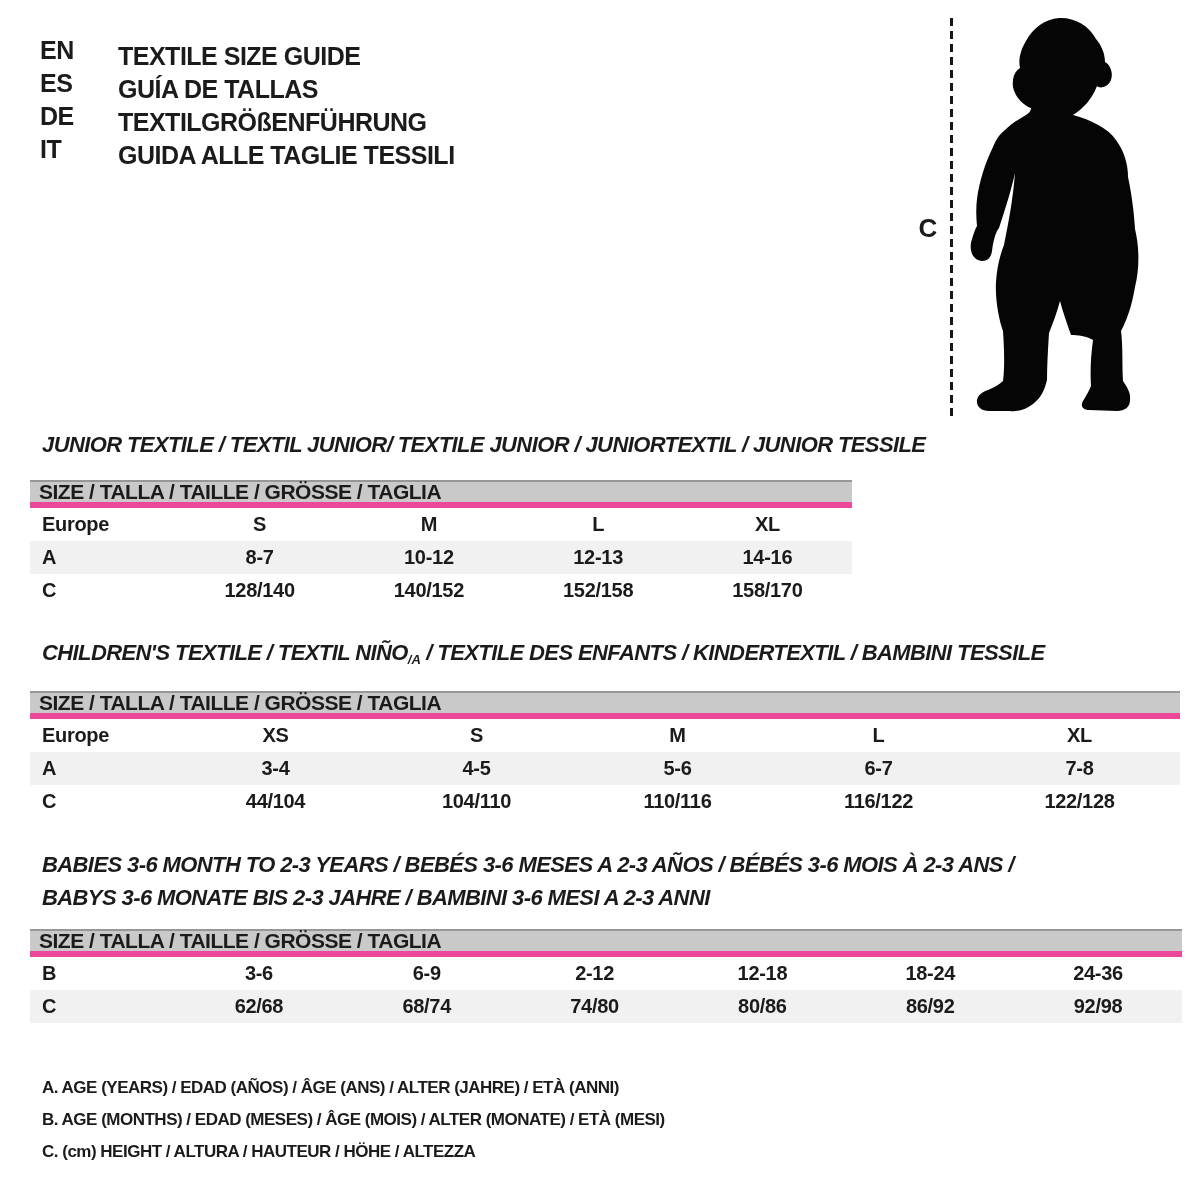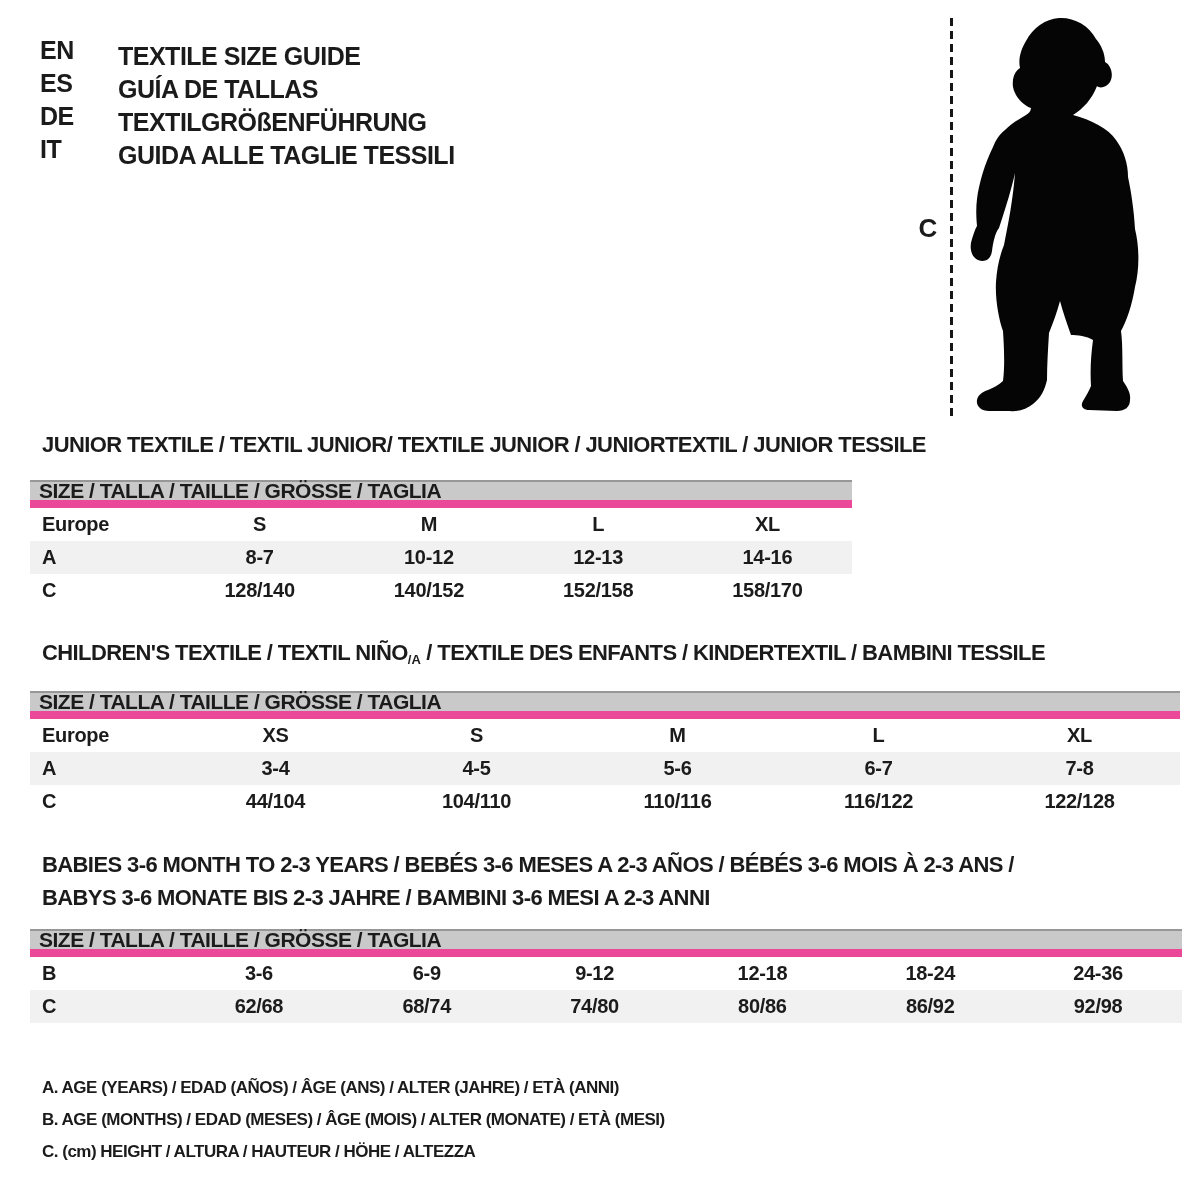--- a/index.html
+++ b/index.html
@@ -24,31 +24,31 @@
     position:absolute;left:950px;top:18px;width:3px;height:398px;
     background:repeating-linear-gradient(to bottom,#161616 0 8px,transparent 8px 13px);
   }
   .c-label{position:absolute;left:914px;top:213px;width:28px;text-align:center;font-size:26px;}
   .baby-svg{position:absolute;left:963px;top:15px;width:205px;height:412px;}
   
   .size-section{position:absolute;left:30px;}
   #sec-junior{top:432px;width:822px;}
   #sec-children{top:640px;width:1150px;}
   #sec-babies{top:848px;width:1152px;}
-  .sec-title{margin:0 16px 0 12px;font-size:22px;line-height:26px;letter-spacing:-0.6px;white-space:nowrap;}
+  .sec-title{margin:0 16px 0 12px;font-size:22px;line-height:26px;letter-spacing:-0.6px;white-space:nowrap;font-style:italic;}
   #sec-babies .sec-title .title-line{display:block;line-height:33px;}
   #sec-junior .tbl,#sec-children .tbl{margin-top:22px;}
   #sec-babies .tbl{margin-top:15px;}
   .sub{font-size:13px;position:relative;top:4px;letter-spacing:0;}
   
   .tbl-head{
     box-sizing:border-box;height:28px;display:flex;align-items:center;
     padding-left:9px;font-size:21px;letter-spacing:-0.5px;
     background:var(--bar-bg);
-    border-top:2px solid #979797;border-bottom:8px solid #ec4899;
+    border-top:2px solid #979797;border-bottom:6px solid #ec4899;
   }
   .trow{display:flex;align-items:center;height:33px;font-size:20px;letter-spacing:-0.3px;}
   .trow.shaded{background:var(--row-shaded);}
   .trow .lbl{box-sizing:border-box;width:145px;padding-left:12px;flex:0 0 auto;}
   .trow .cell{flex:1 1 0;text-align:center;white-space:nowrap;}
   
   .legend{position:absolute;left:42px;top:1072px;}
   .legend-line{display:flex;align-items:center;height:32px;font-size:17px;letter-spacing:-0.5px;white-space:nowrap;}
 </style>
 </head>
@@ -195,21 +195,21 @@
         <span class="title-line"><span>BABIES 3-6 MONTH TO 2-3 YEARS / BEBÉS 3-6 MESES A 2-3 AÑOS / BÉBÉS 3-6 MOIS À 2-3 ANS /</span></span>
         <span class="title-line"><span>BABYS 3-6 MONATE BIS 2-3 JAHRE / BAMBINI 3-6 MESI A 2-3 ANNI</span></span>
       </h2>
     <div class="tbl">
       <div class="tbl-head">SIZE / TALLA / TAILLE / GRÖSSE / TAGLIA</div>
       <div class="tbl-rows">
           <div class="trow">
             <span class="lbl">B</span>
             <span class="cell">3-6</span>
             <span class="cell">6-9</span>
-            <span class="cell">9-12</span>
+            <span class="cell">2-12</span>
             <span class="cell">12-18</span>
             <span class="cell">18-24</span>
             <span class="cell">24-36</span>
           </div>
           <div class="trow shaded">
             <span class="lbl">C</span>
             <span class="cell">62/68</span>
             <span class="cell">68/74</span>
             <span class="cell">74/80</span>
             <span class="cell">80/86</span>

